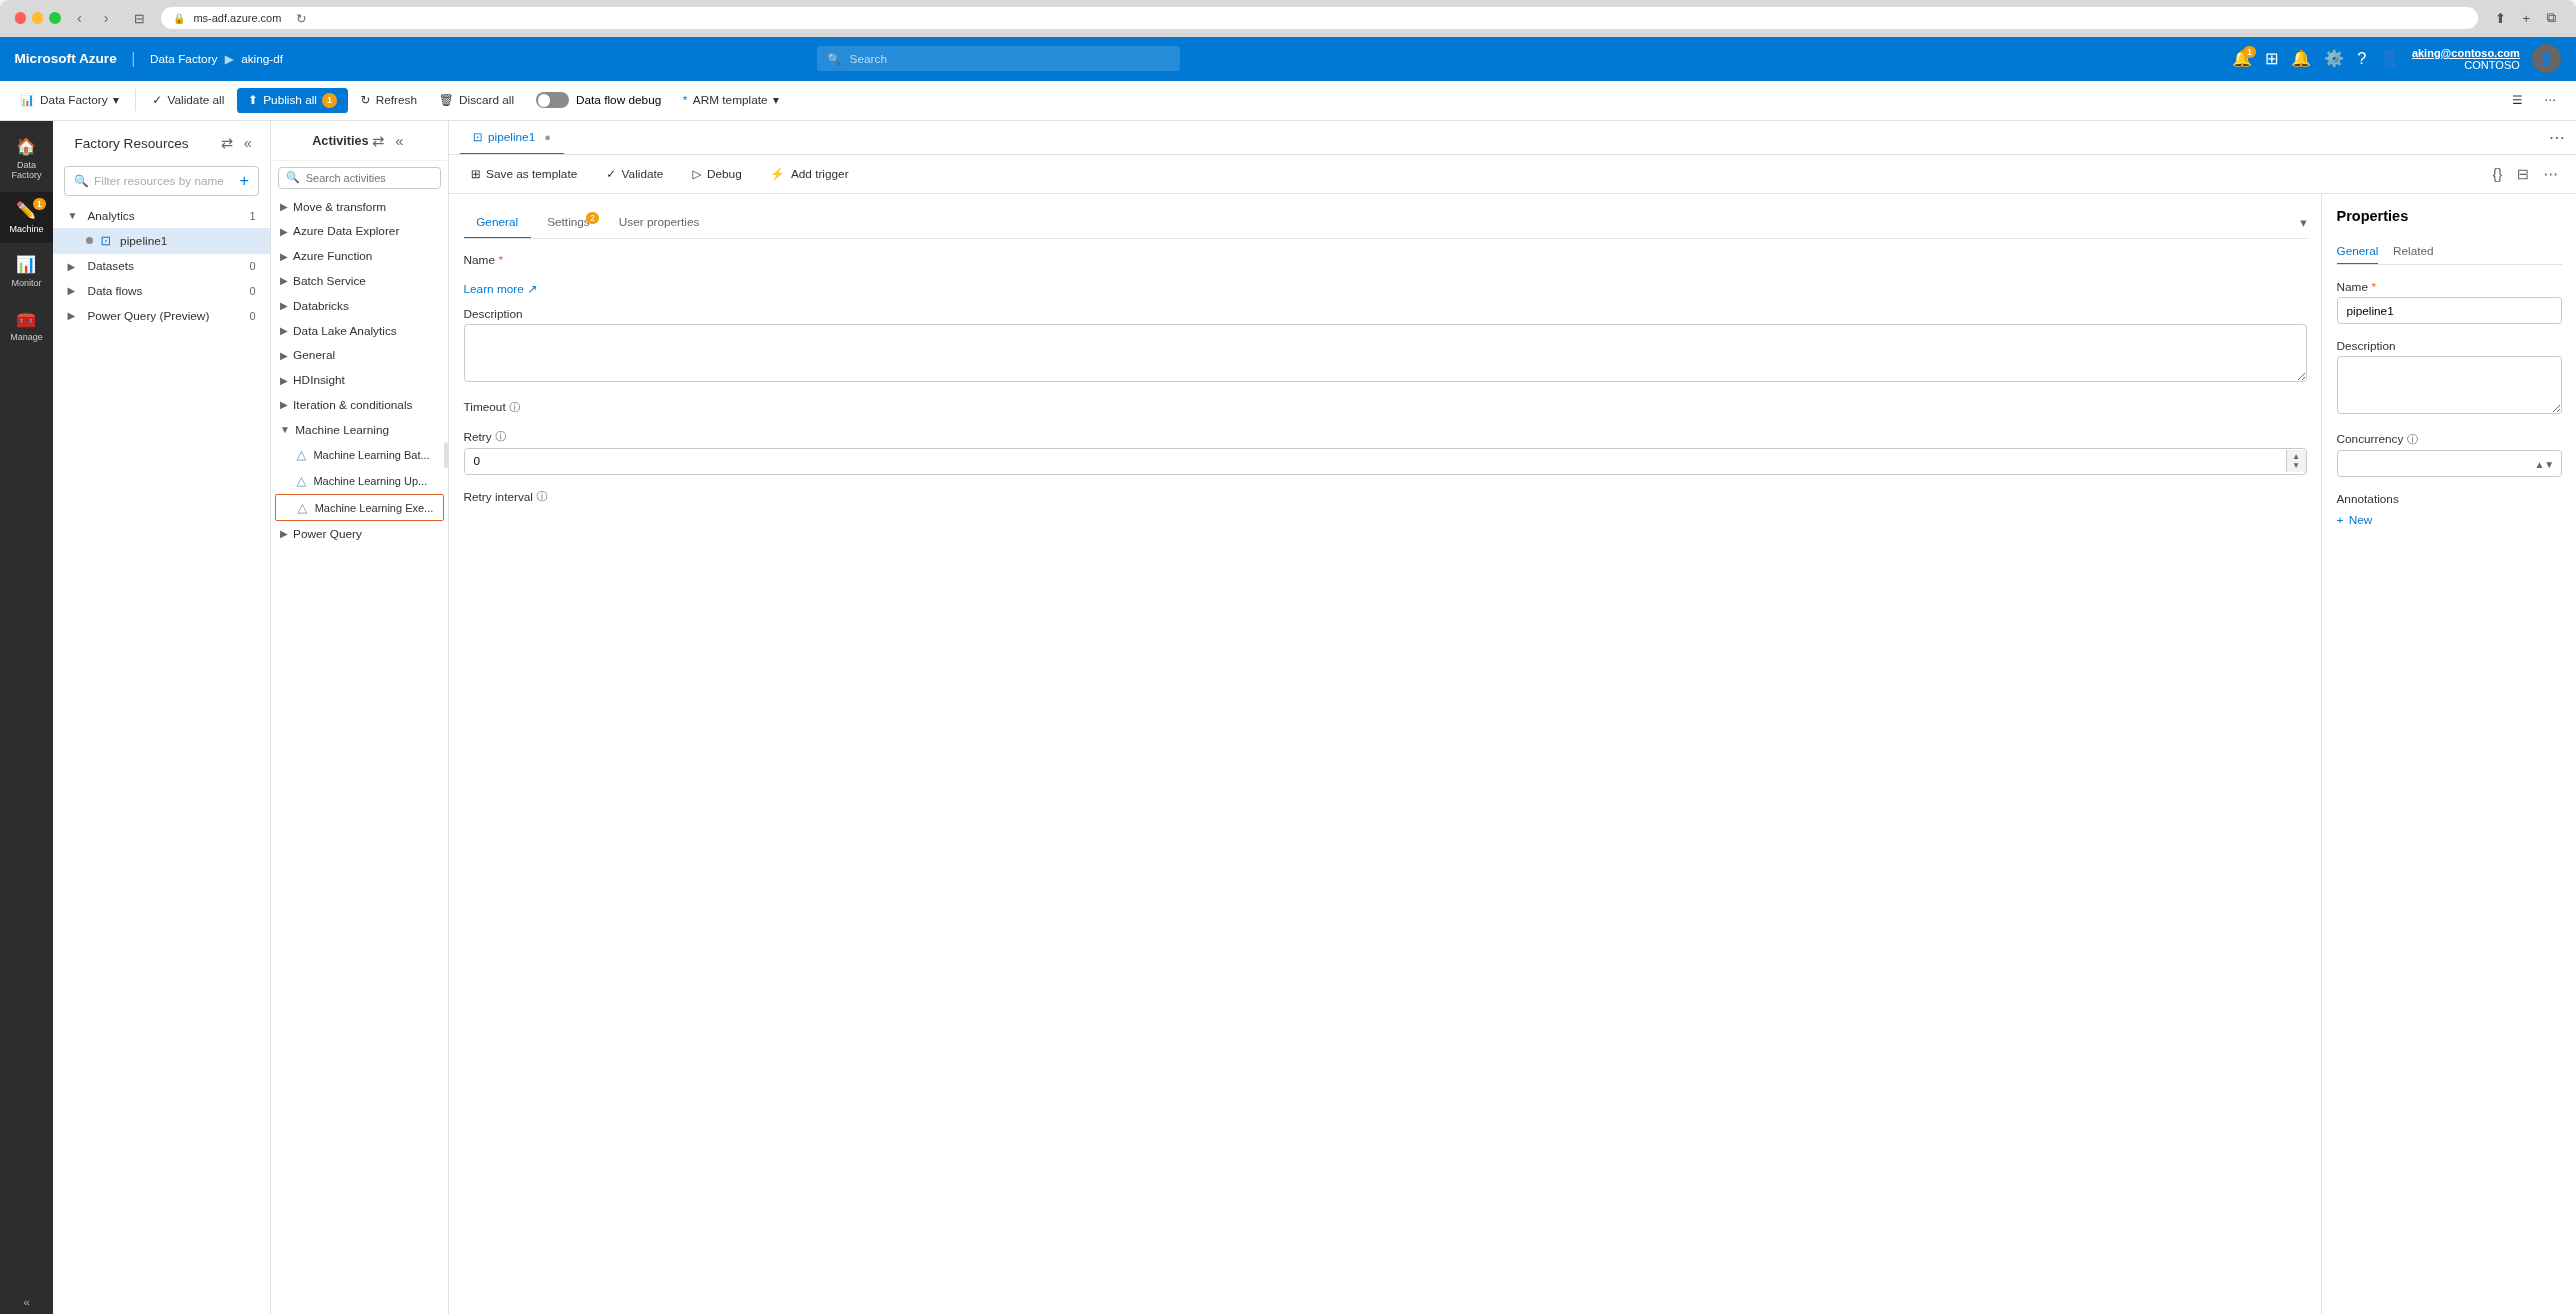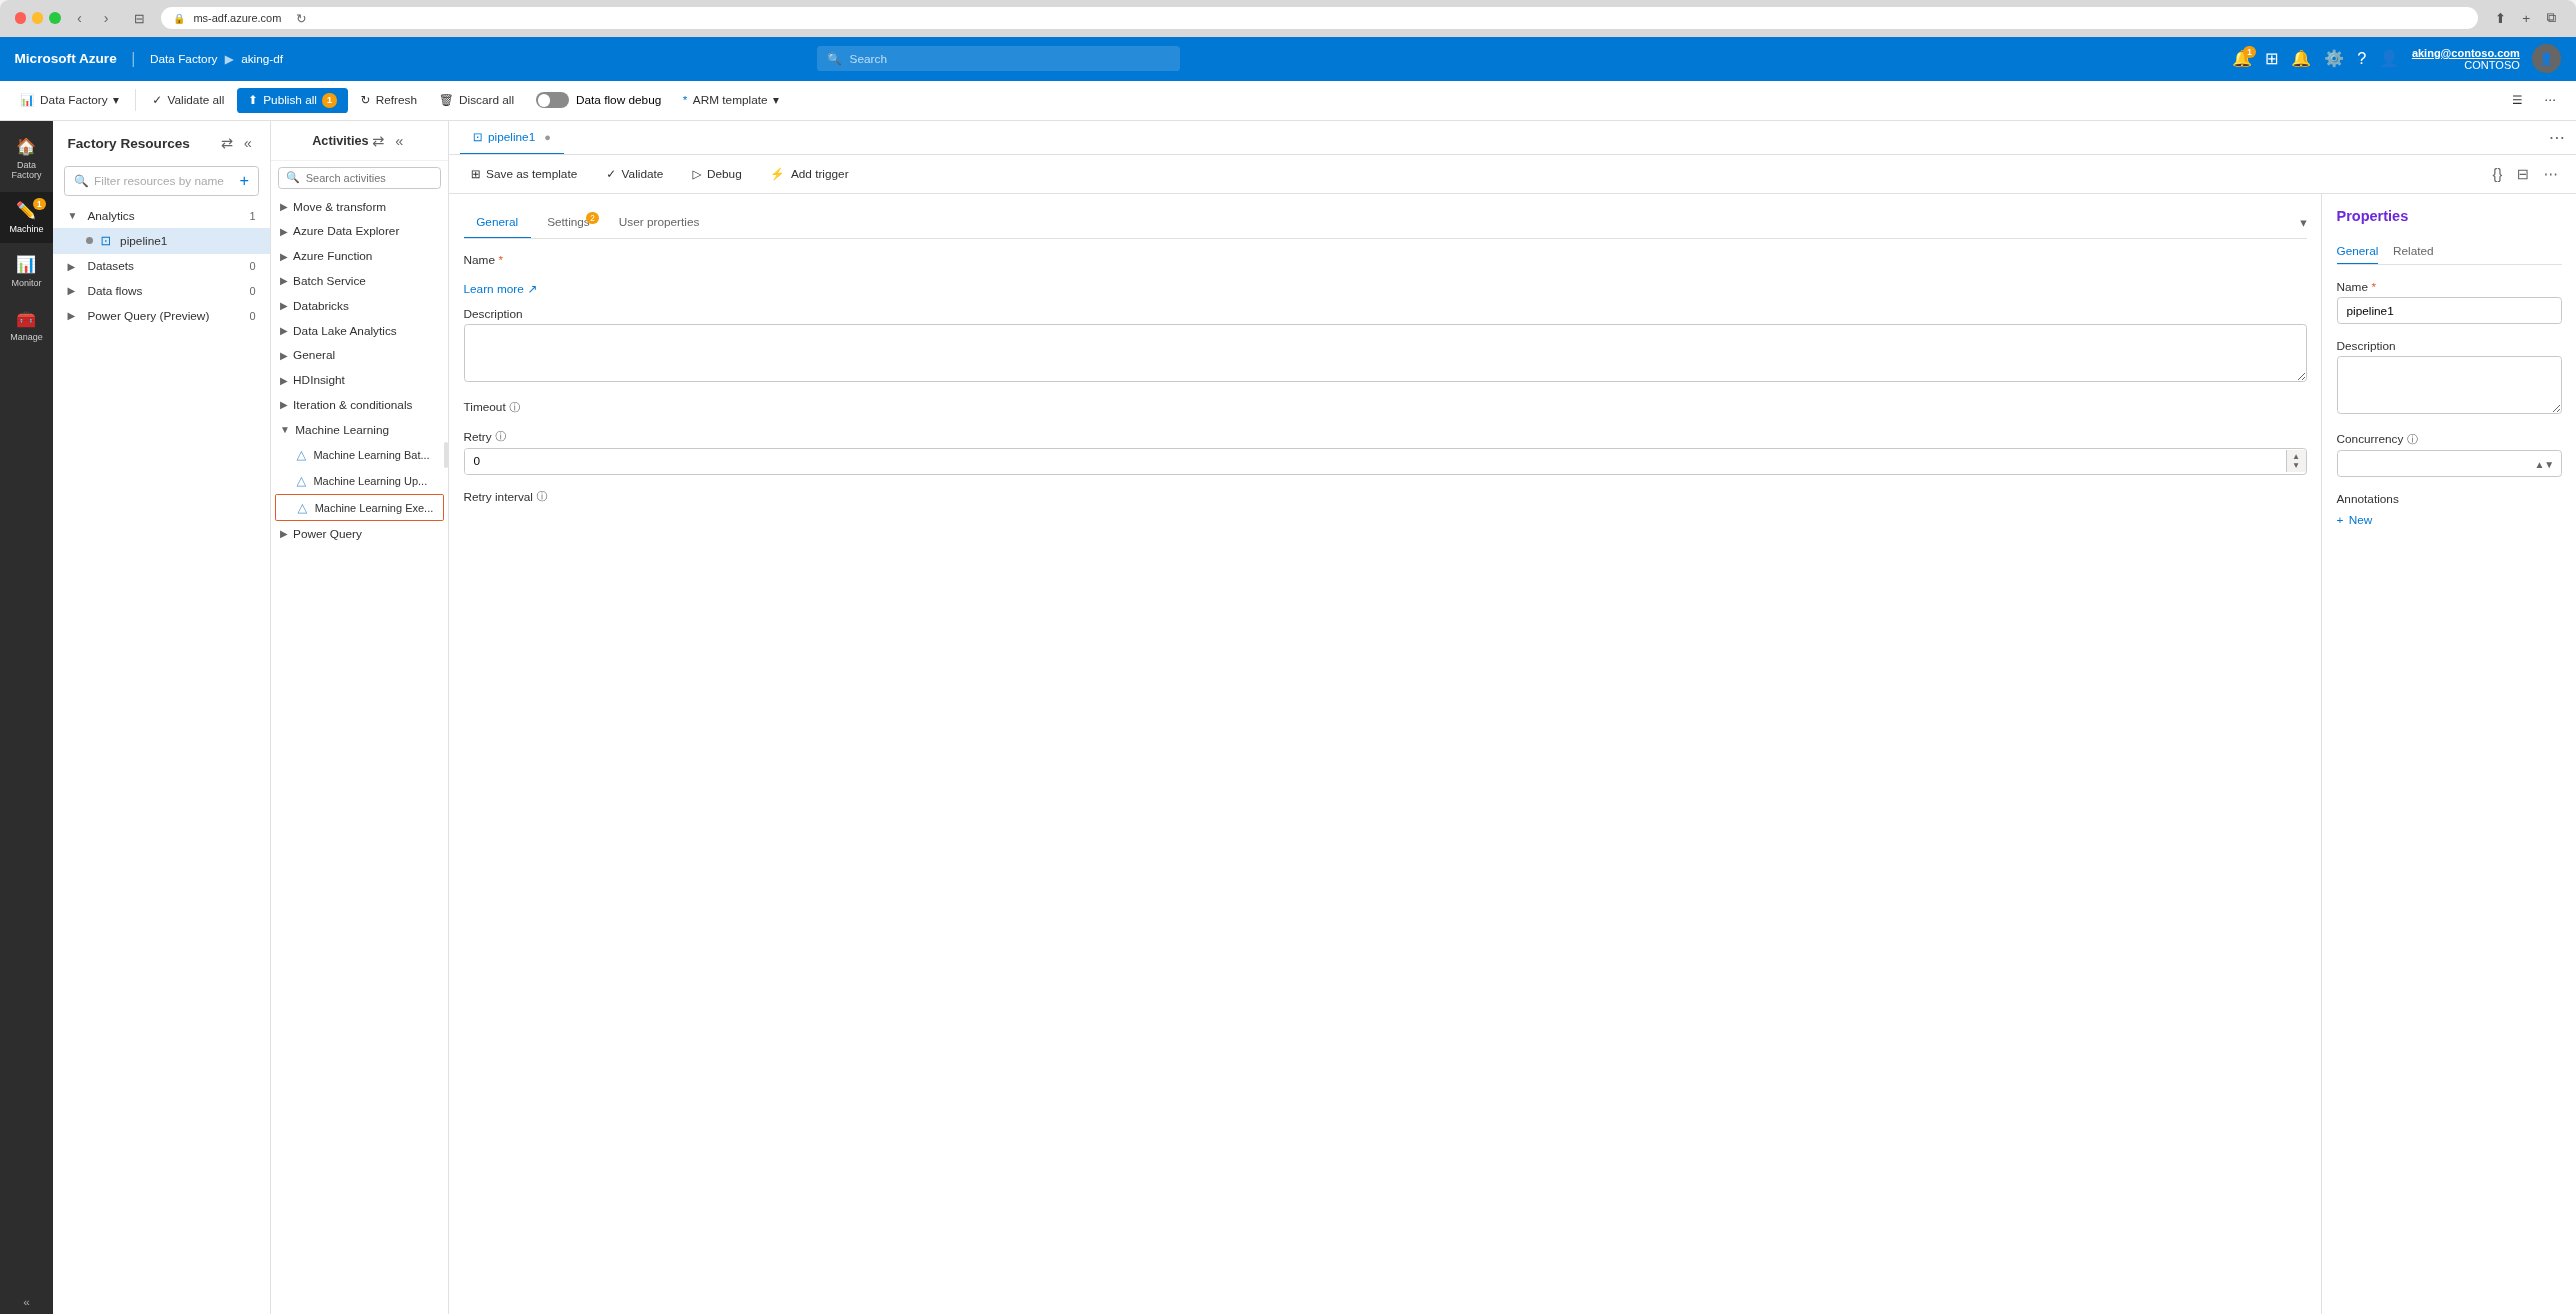--- a/index.html
+++ b/index.html
@@ -193,21 +193,21 @@
       display: flex;
       flex-direction: column;
       flex-shrink: 0;
     }
     .panel-header {
       display: flex;
       align-items: center;
       justify-content: space-between;
       padding: 11px 14.5px 7.3px;
     }
-    .panel-title { font-size: 13.6px; font-weight: 700; color: #323130; }
+    .panel-title { font-size: 13.6px; font-weight: 400; color: #323130; margin-left: 7px; }
     .panel-actions { display: flex; gap: 3.6px; }
     .panel-action-btn { background: none; border: none; cursor: pointer; color: #666; font-size: 14.5px; padding: 3.6px; }
     .panel-search {
       margin: 3.6px 11px 7.3px;
       display: flex;
       align-items: center;
       border: 0.9px solid #c8c8c8;
       border-radius: 3.6px;
       padding: 4.5px 9px;
       gap: 5.4px;
@@ -400,21 +400,21 @@
     .stepper-btn { background: #f3f2f1; border: none; border-left: 0.9px solid #c8c8c8; padding: 1.8px 5.4px; cursor: pointer; display: flex; flex-direction: column; }
     .stepper-arrow { font-size: 8.2px; color: #666; }
 
     
     .right-properties {
       width: 254px;
       background: white;
       overflow-y: auto;
       padding: 14.5px;
     }
-    .right-props-title { font-size: 14.5px; font-weight: 600; color: #6d28d9; margin-bottom: 14.5px; }
+    .right-props-title { font-size: 14.5px; font-weight: 600; color: #000000; margin-bottom: 14.5px; }
     .right-props-tabs { display: flex; gap: 14.5px; border-bottom: 0.9px solid #e0e0e0; margin-bottom: 14.5px; }
     .right-props-tab { padding: 5.4px 0; font-size: 11.8px; cursor: pointer; border-bottom: 1.8px solid transparent; color: #666; }
     .right-props-tab.active { border-bottom: 1.8px solid #0078d4; color: #0078d4; }
     .form-select-wrapper {
       position: relative;
     }
     .form-select {
       width: 100%;
       border: 0.9px solid #c8c8c8;
       border-radius: 3.6px;

